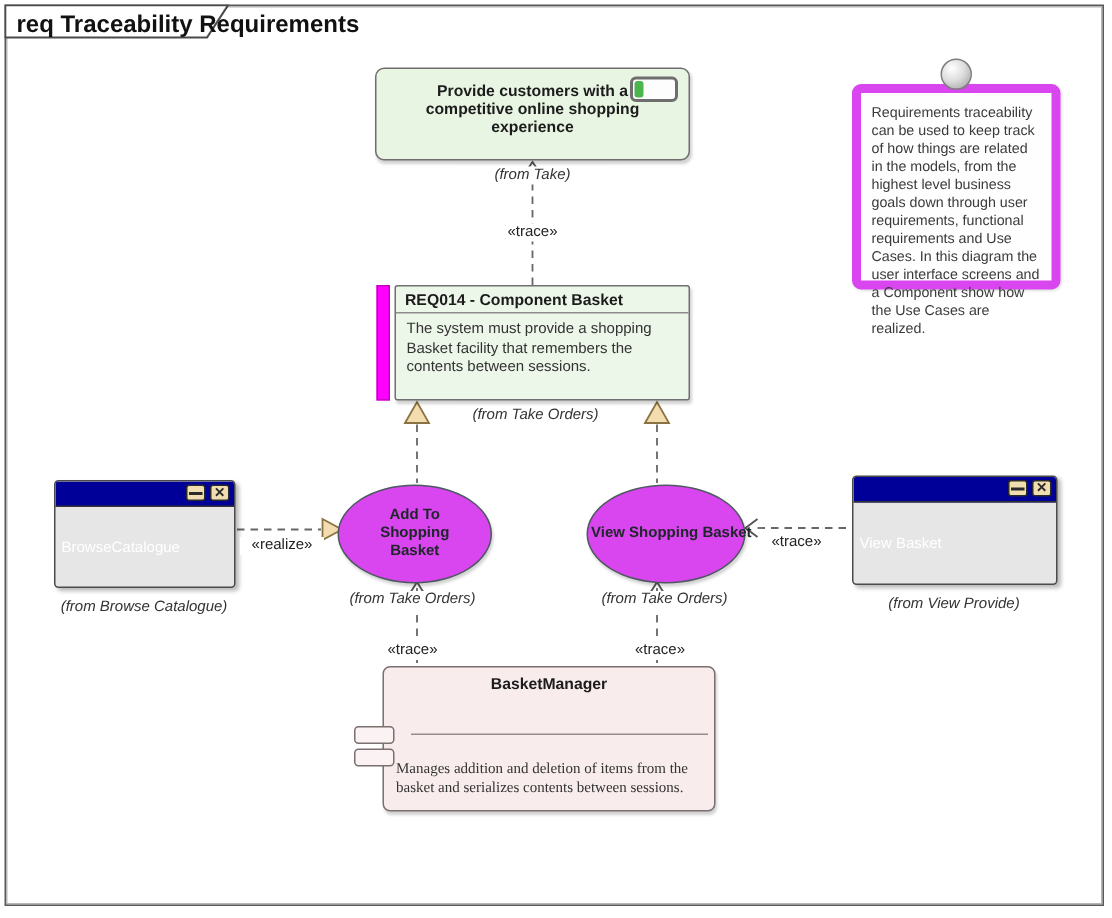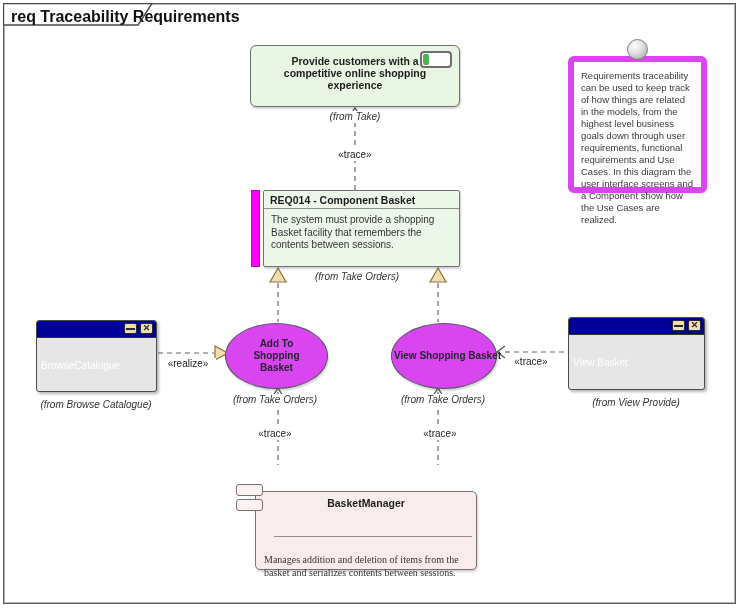--- a/index.html
+++ b/index.html
@@ -46,21 +46,21 @@
         border-radius:2px;box-sizing:border-box;}
   .wbtn.min{right:19px;} .wbtn.cls{right:3px;}
   .wbtn.min .dash{position:absolute;left:1px;right:1px;top:4px;height:2px;background:#2a2a2a;}
   .wbtn.cls .x{position:absolute;left:0;right:0;top:-1px;text-align:center;font-size:9px;font-weight:bold;color:#2a2a2a;}
   .win2{left:568px;top:317px;width:137px;height:73px;}
   
   .uc{z-index:2;position:absolute;border:1.5px solid #4d5860;border-radius:50%;background:#d946ef;
       box-shadow:1px 2px 2px rgba(0,0,0,.18);display:flex;align-items:center;justify-content:center;text-align:center;}
   .uc .un{font-size:10px;font-weight:bold;color:#20262b;line-height:12px;}
   
-  .comp{left:255px;top:491px;width:222px;height:79px;background:#f9ecec;border:1.2px solid #7b6f6f;
+  .comp{left:255px;top:444px;width:222px;height:97px;background:#f9ecec;border:1.2px solid #7b6f6f;
         border-radius:5px;box-shadow:1px 2px 2px rgba(0,0,0,.18);}
   .comp .cn{font-size:10.5px;font-weight:bold;text-align:center;padding-top:5px;color:#1c1c1c;}
   .comp .sep{position:absolute;left:18px;right:4px;top:44px;height:1px;background:#9a8a8a;}
   .comp .sect{position:absolute;left:0;right:0;top:48px;text-align:center;font-size:10px;font-style:italic;color:#444;}
   .comp .desc{position:absolute;left:8px;right:6px;top:62px;font-size:10px;color:#333;line-height:12.5px;font-family:Liberation Serif, serif;}
   .ctab{position:absolute;z-index:3;left:236px;width:27px;height:12px;background:#fbf3f3;
         border:1.2px solid #7b6f6f;border-radius:3px;box-sizing:border-box;}
 </style>
 </head>
 <body>

